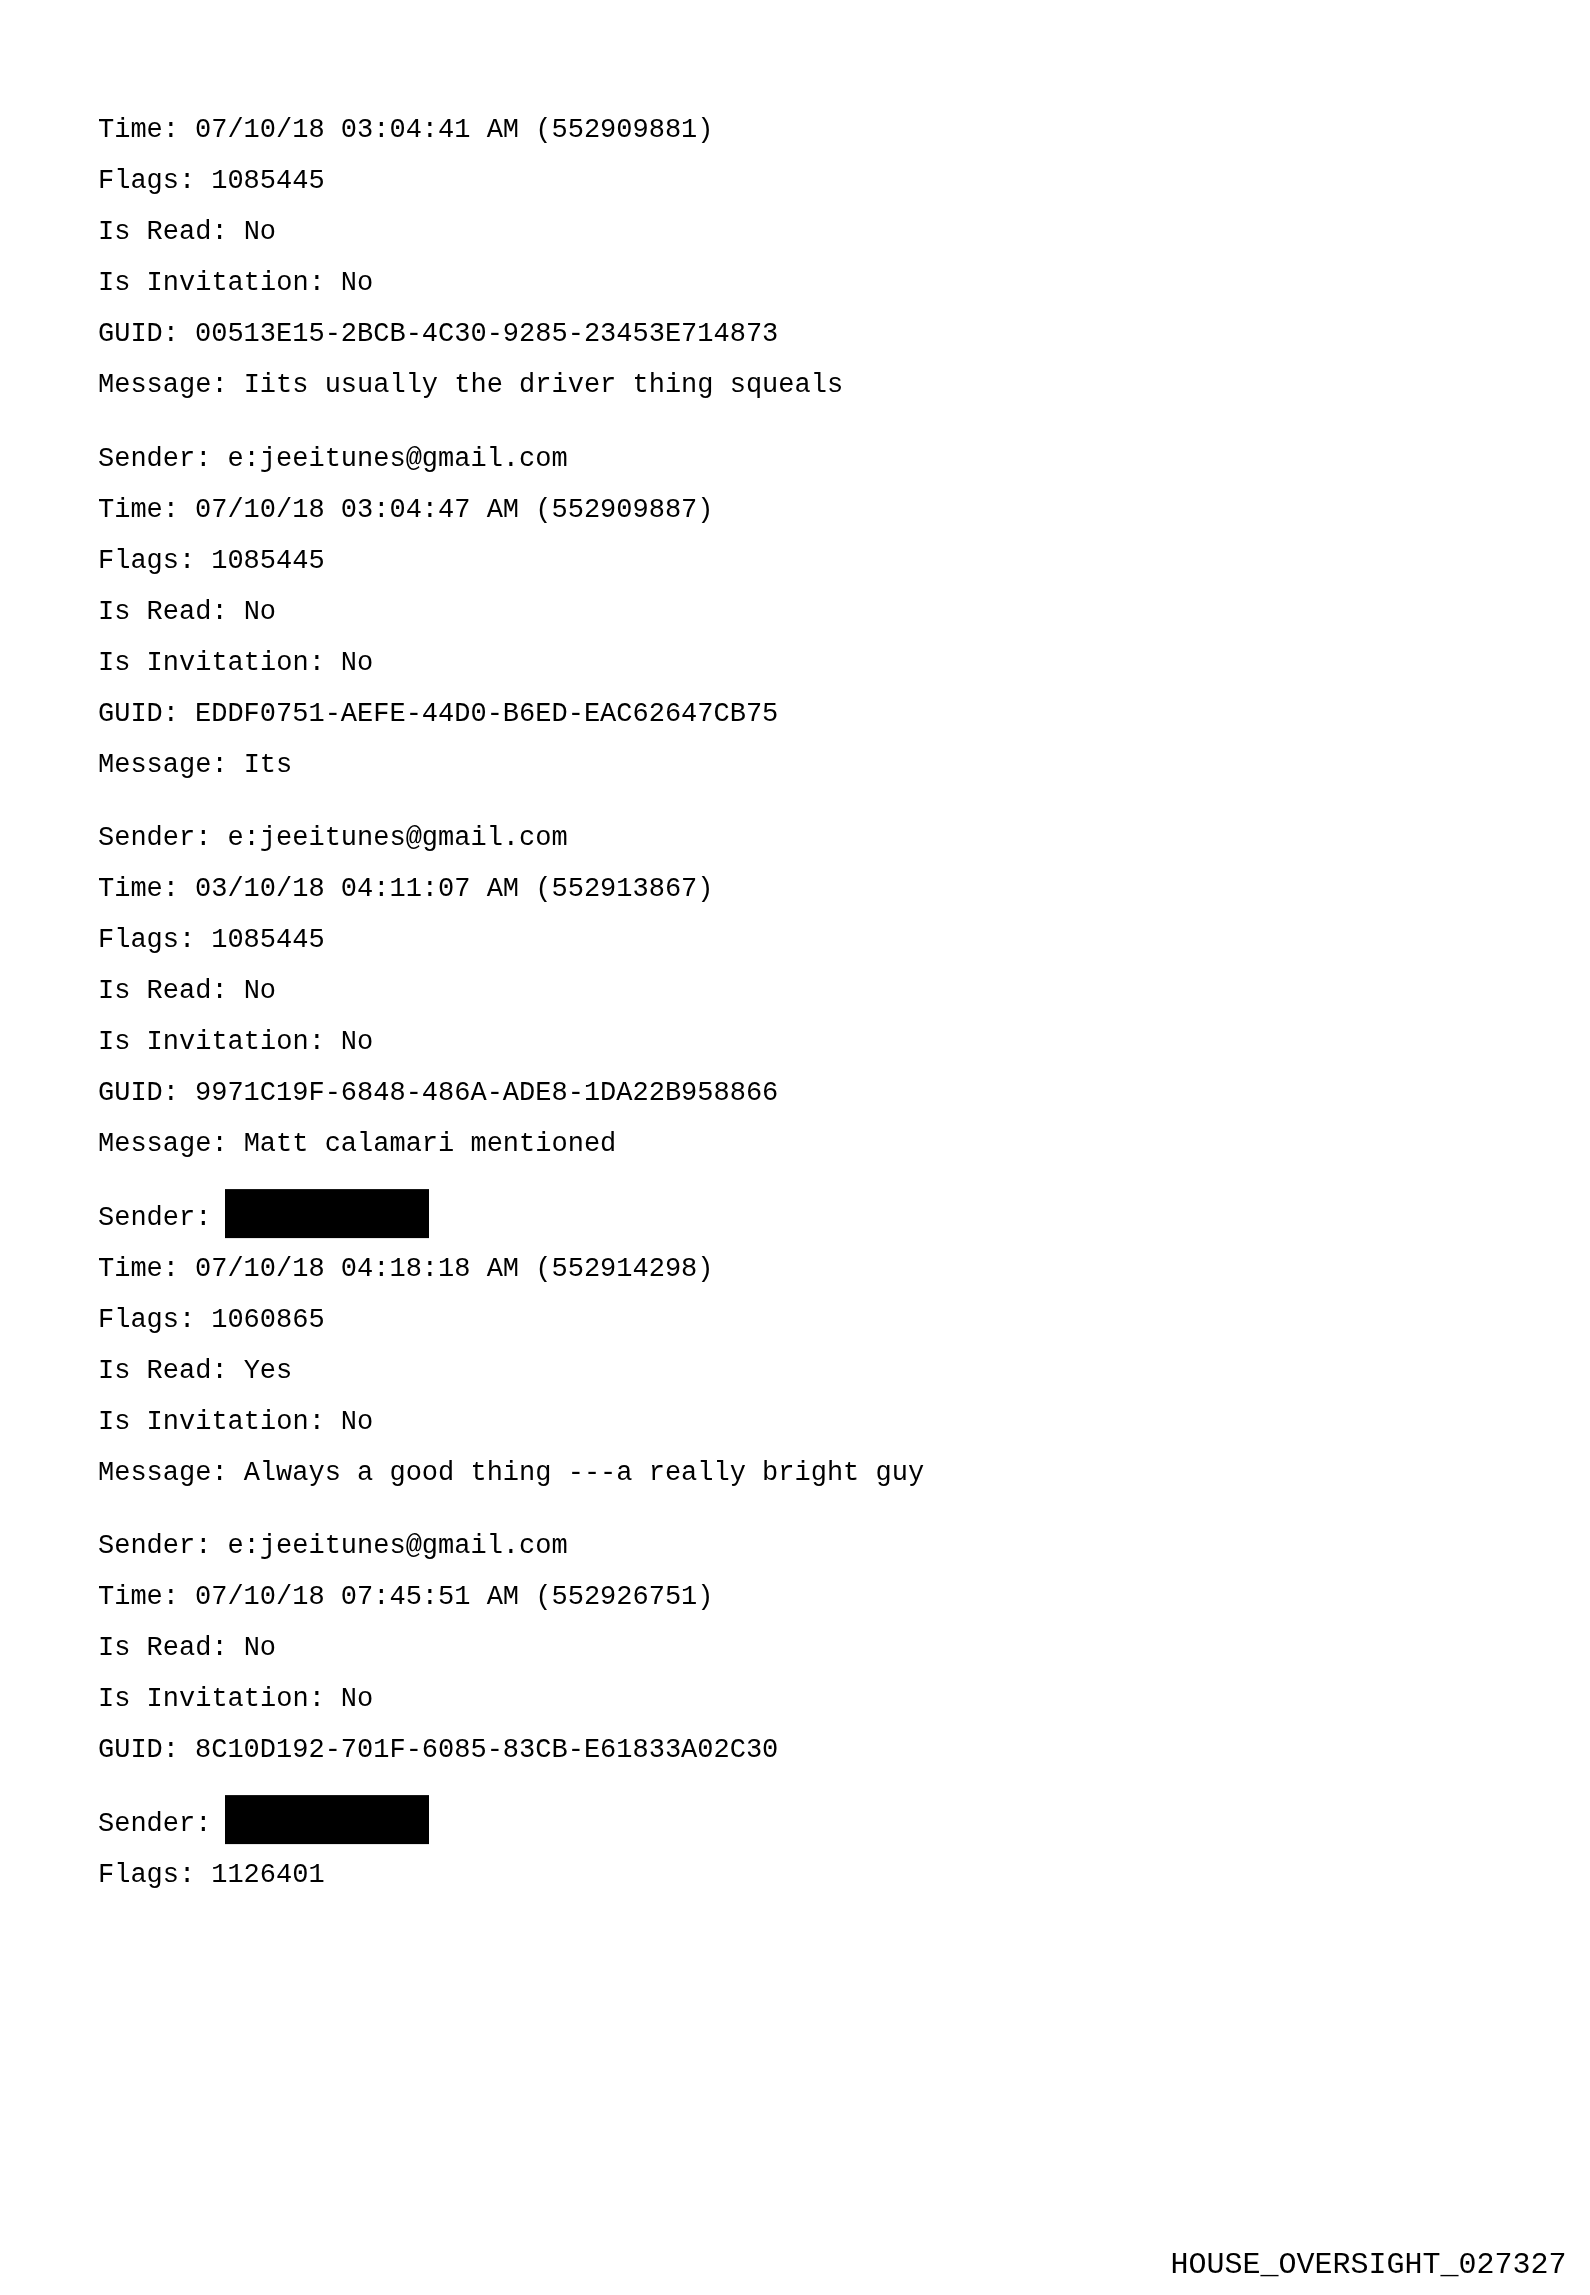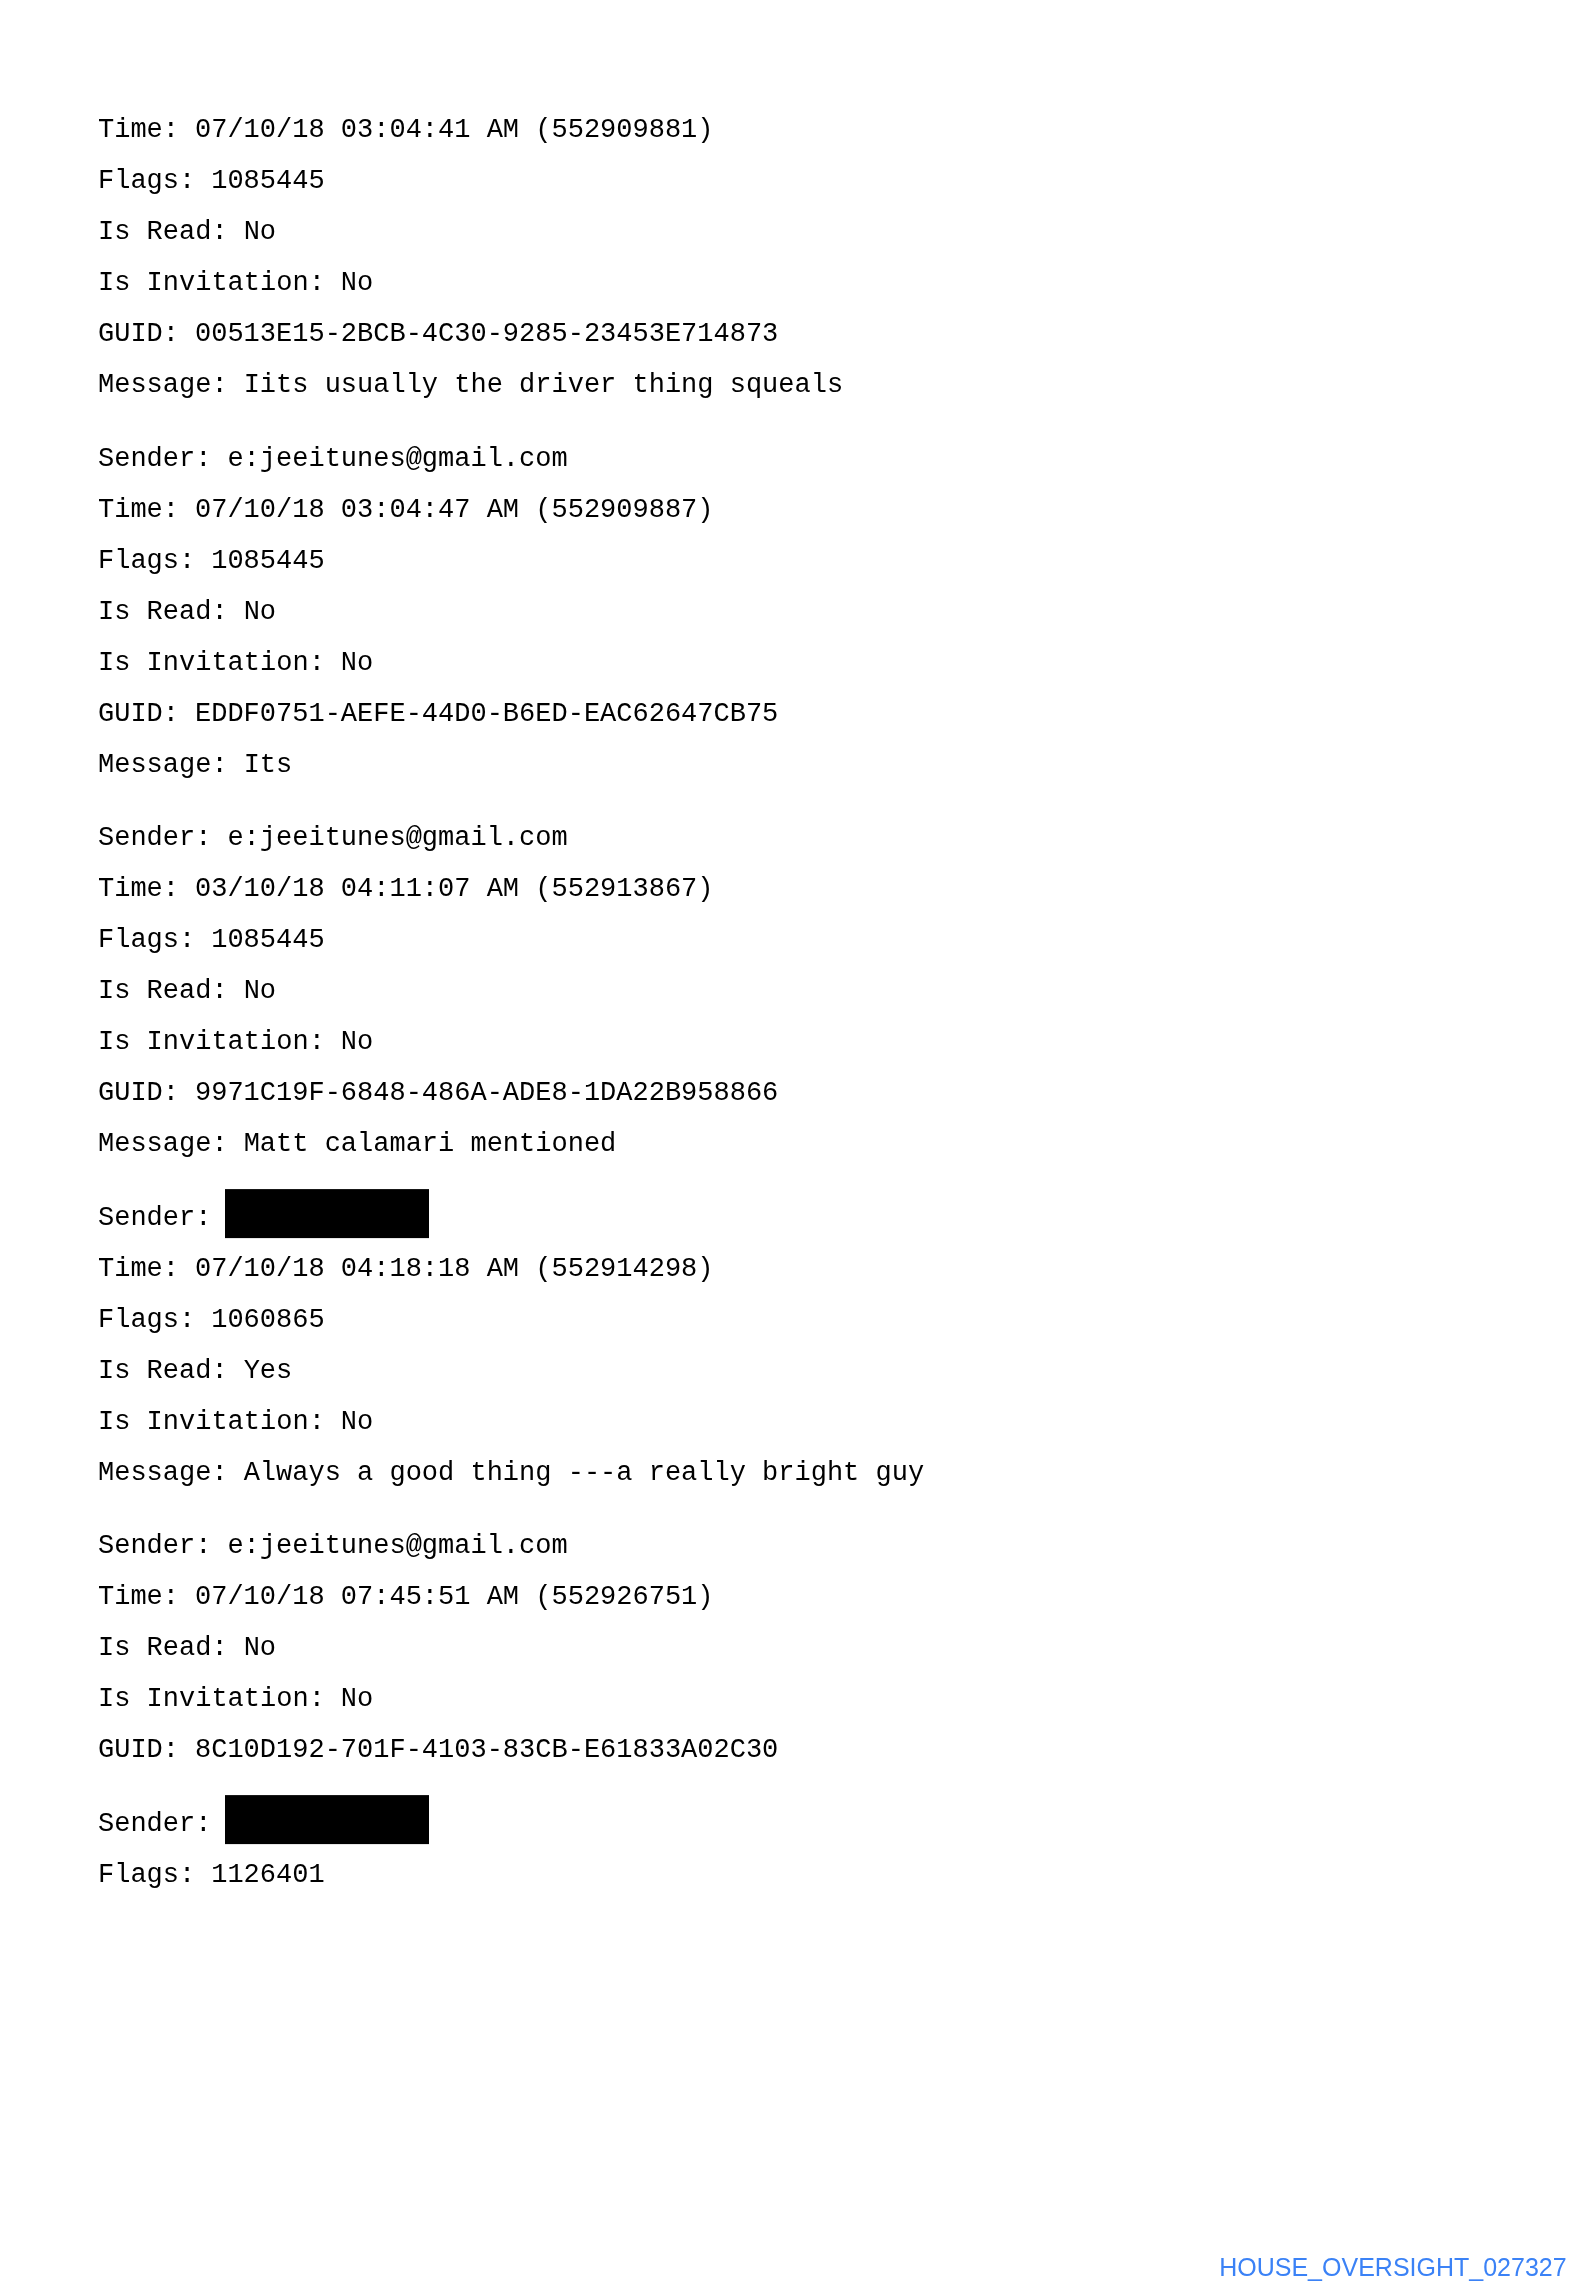--- a/index.html
+++ b/index.html
@@ -41,24 +41,24 @@
     height: 49px;
     background: #000000;
     vertical-align: middle;
     margin-left: 14px;
     transform: translateY(-3.9px);
   }
   .bates {
     position: absolute;
     right: 24.4px;
     bottom: 13px;
-    font-family: Liberation Sans, sans-serif;
-    font-size: 25px;
+    font-family: Liberation Mono, monospace;
+    font-size: 30px;
     font-weight: normal;
-    color: #3b82f6;
+    color: #000000;
     letter-spacing: 0px;
   }
 </style>
 </head>
 <body>
 
 <div class="page">
   <div class="content" id="records">
       <div class="record">
         <div class="line"><span class="field-label">Time:</span><span class="field-value">07/10/18 03:04:41 AM (552909881)</span></div>
@@ -92,21 +92,21 @@
         <div class="line"><span class="field-label">Flags:</span><span class="field-value">1060865</span></div>
         <div class="line"><span class="field-label">Is Read:</span><span class="field-value">Yes</span></div>
         <div class="line"><span class="field-label">Is Invitation:</span><span class="field-value">No</span></div>
         <div class="line"><span class="field-label">Message:</span><span class="field-value">Always a good thing ---a really bright guy</span></div>
       </div>
       <div class="record">
         <div class="line"><span class="field-label">Sender:</span><span class="field-value">e:jeeitunes@gmail.com</span></div>
         <div class="line"><span class="field-label">Time:</span><span class="field-value">07/10/18 07:45:51 AM (552926751)</span></div>
         <div class="line"><span class="field-label">Is Read:</span><span class="field-value">No</span></div>
         <div class="line"><span class="field-label">Is Invitation:</span><span class="field-value">No</span></div>
-        <div class="line"><span class="field-label">GUID:</span><span class="field-value">8C10D192-701F-4103-83CB-E61833A02C30</span></div>
+        <div class="line"><span class="field-label">GUID:</span><span class="field-value">8C10D192-701F-6085-83CB-E61833A02C30</span></div>
       </div>
       <div class="record">
         <div class="line"><span class="field-label">Sender:</span><span class="redaction"></span></div>
         <div class="line"><span class="field-label">Flags:</span><span class="field-value">1126401</span></div>
       </div>
     </div>
   <div class="bates">HOUSE_OVERSIGHT_027327</div>
 </div>
 
 

